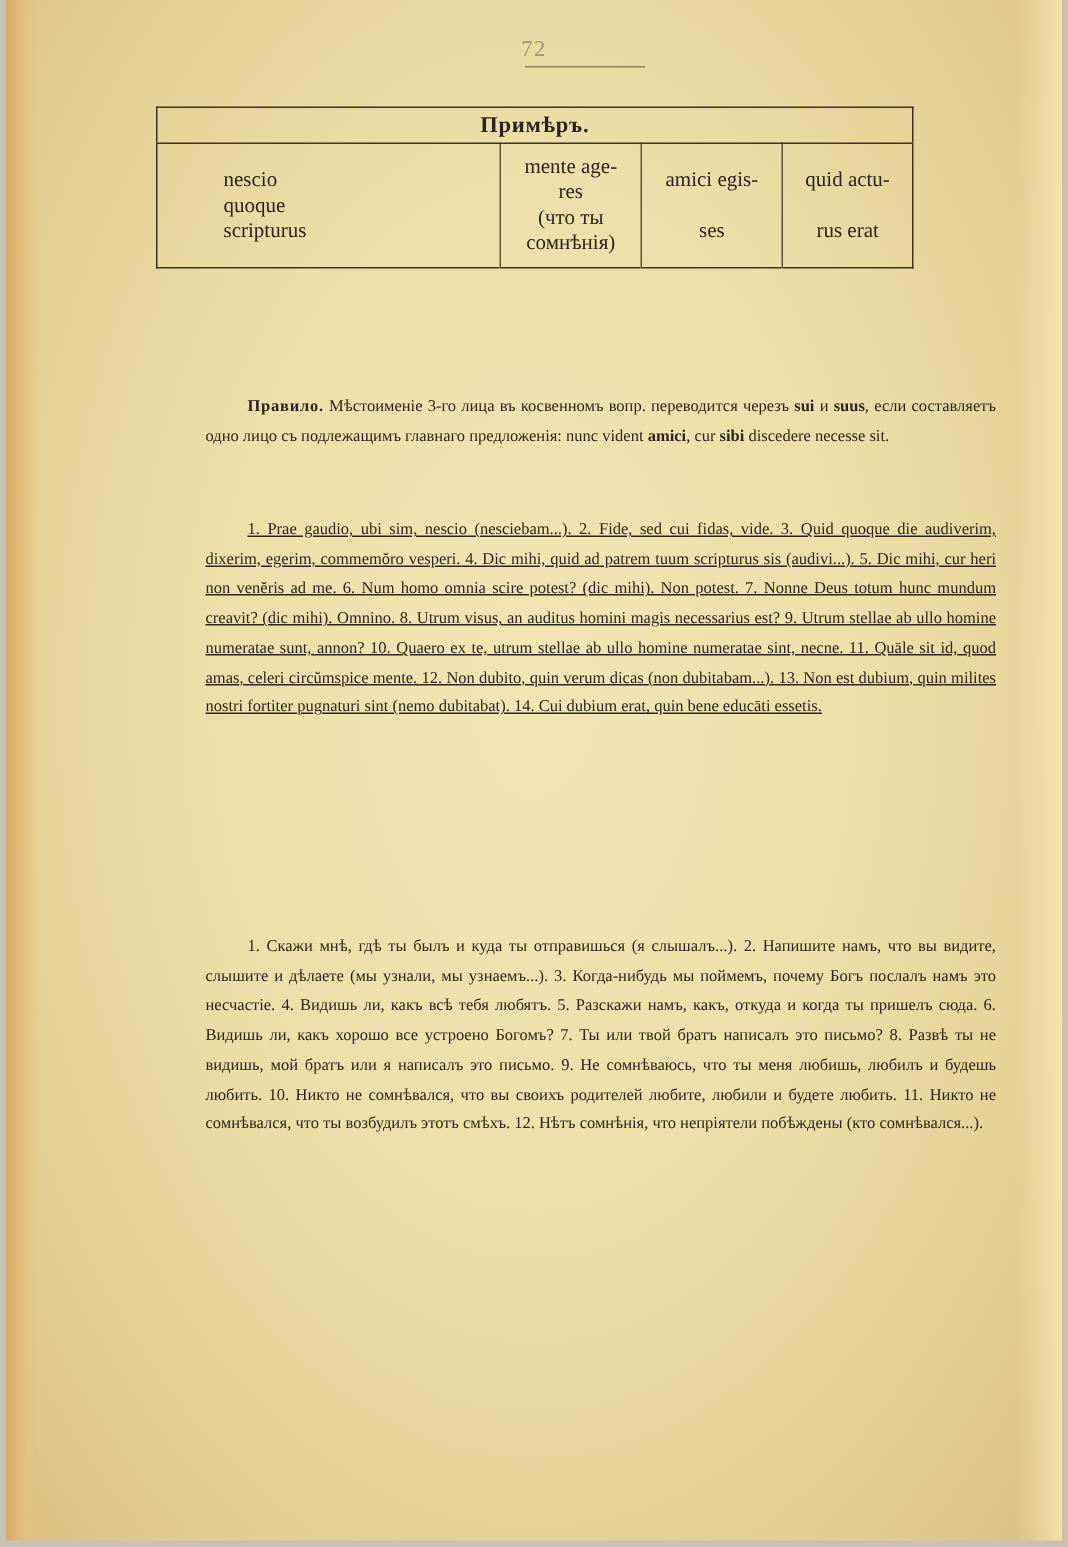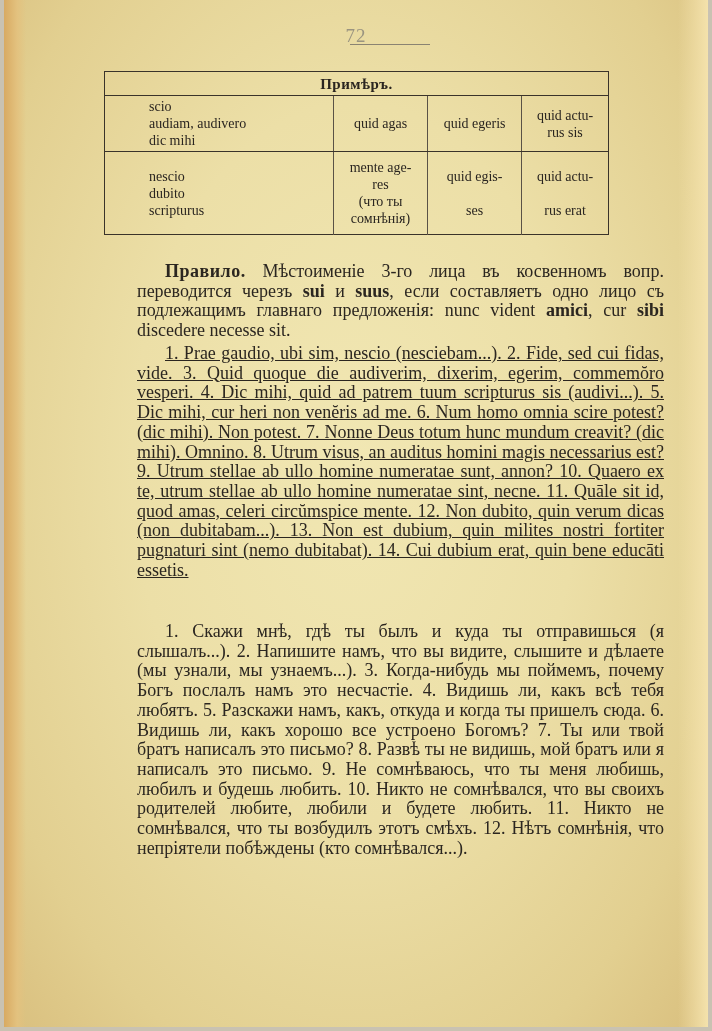--- a/index.html
+++ b/index.html
@@ -17,21 +17,21 @@
     .page::before {
       content: ""; position: absolute; left: 0; top: 0; bottom: 0; width: 22px;
       background: linear-gradient(90deg, #d8aa62 0%, #e3c27f 60%, rgba(236,223,167,0) 100%);
     }
     .page::after {
       content: ""; position: absolute; right: 0; top: 0; bottom: 0; width: 30px;
       background: linear-gradient(270deg, #f4e2ac 0%, rgba(236,223,167,0) 100%);
     }
     .page-number {
       position: absolute; left: 0; right: 0; top: 25px; text-align: center;
-      font-size: 19px; color: #9a9480; letter-spacing: 1px;
+      font-size: 15px; color: #9a9480; letter-spacing: 1px;
     }
     .page-number-rule {
       position: absolute; left: 346px; top: 44px; width: 80px; height: 1px; background: #8a8372;
     }
     table.example {
       position: absolute; left: 100px; top: 71px; width: 505px;
       border-collapse: collapse; color: #2a2520;
       border: 1.5px solid #3a332a;
       font-size: 14px; line-height: 17px;
     }
@@ -43,21 +43,21 @@
       vertical-align: middle; padding: 2px 4px;
       border-left: 1px solid #5a5246;
     }
     table.example tr.r1 td { border-bottom: 1.5px solid #3a332a; height: 50px; }
     table.example tr.r2 td { height: 78px; }
     table.example td.verbs { border-left: none; padding-left: 44px; width: 180px; text-align: left; }
     table.example td.c { text-align: center; }
     .cell-line { display: block; }
     .text {
       position: absolute; left: 133px; width: 527px; color: #2b2620;
-      font-size: 18px; line-height: 19.7px; text-align: justify;
+      font-size: 11px; line-height: 19.7px; text-align: justify;
     }
     .text p { margin: 0; text-indent: 0; }
     .rule { top: 262px; }
     .latin { top: 344px; text-decoration: underline; }
     .russian { top: 622px; }
     .indent { display: inline-block; width: 28px; }
     .b { font-weight: bold; }
     .rule-title { font-weight: bold; letter-spacing: 0.5px; }
   </style>
 </head>
@@ -67,51 +67,34 @@
   <div class="page-number">72</div>
   <div class="page-number-rule"></div>
 
   <table class="example">
     <thead>
       <tr>
         <th colspan="4">Примѣръ.</th>
       </tr>
     </thead>
     <tbody>
-      <tr class="r1">
-        <td class="verbs">
-          <span class="cell-line">scio</span>
-          <span class="cell-line">audiam, audivero</span>
-          <span class="cell-line">dic mihi</span>
-        </td>
-        <td class="c">
-          <span class="cell-line">quid agas</span>
-        </td>
-        <td class="c">
-          <span class="cell-line">quid egeris</span>
-        </td>
-        <td class="c">
-          <span class="cell-line">quid actu-</span>
-          <span class="cell-line">rus sis</span>
-        </td>
-      </tr>
       <tr class="r2">
         <td class="verbs">
           <span class="cell-line">nescio</span>
-          <span class="cell-line">dubito</span>
+          <span class="cell-line">quoque</span>
           <span class="cell-line">scripturus</span>
         </td>
         <td class="c">
           <span class="cell-line">mente age-</span>
           <span class="cell-line">res</span>
           <span class="cell-line">(что ты</span>
           <span class="cell-line">сомнѣнія)</span>
         </td>
         <td class="c">
-          <span class="cell-line">quid egis-</span>
+          <span class="cell-line">amici egis-</span>
           <span class="cell-line">&nbsp;</span>
           <span class="cell-line">ses</span>
         </td>
         <td class="c">
           <span class="cell-line">quid actu-</span>
           <span class="cell-line">&nbsp;</span>
           <span class="cell-line">rus erat</span>
         </td>
       </tr>
     </tbody>

